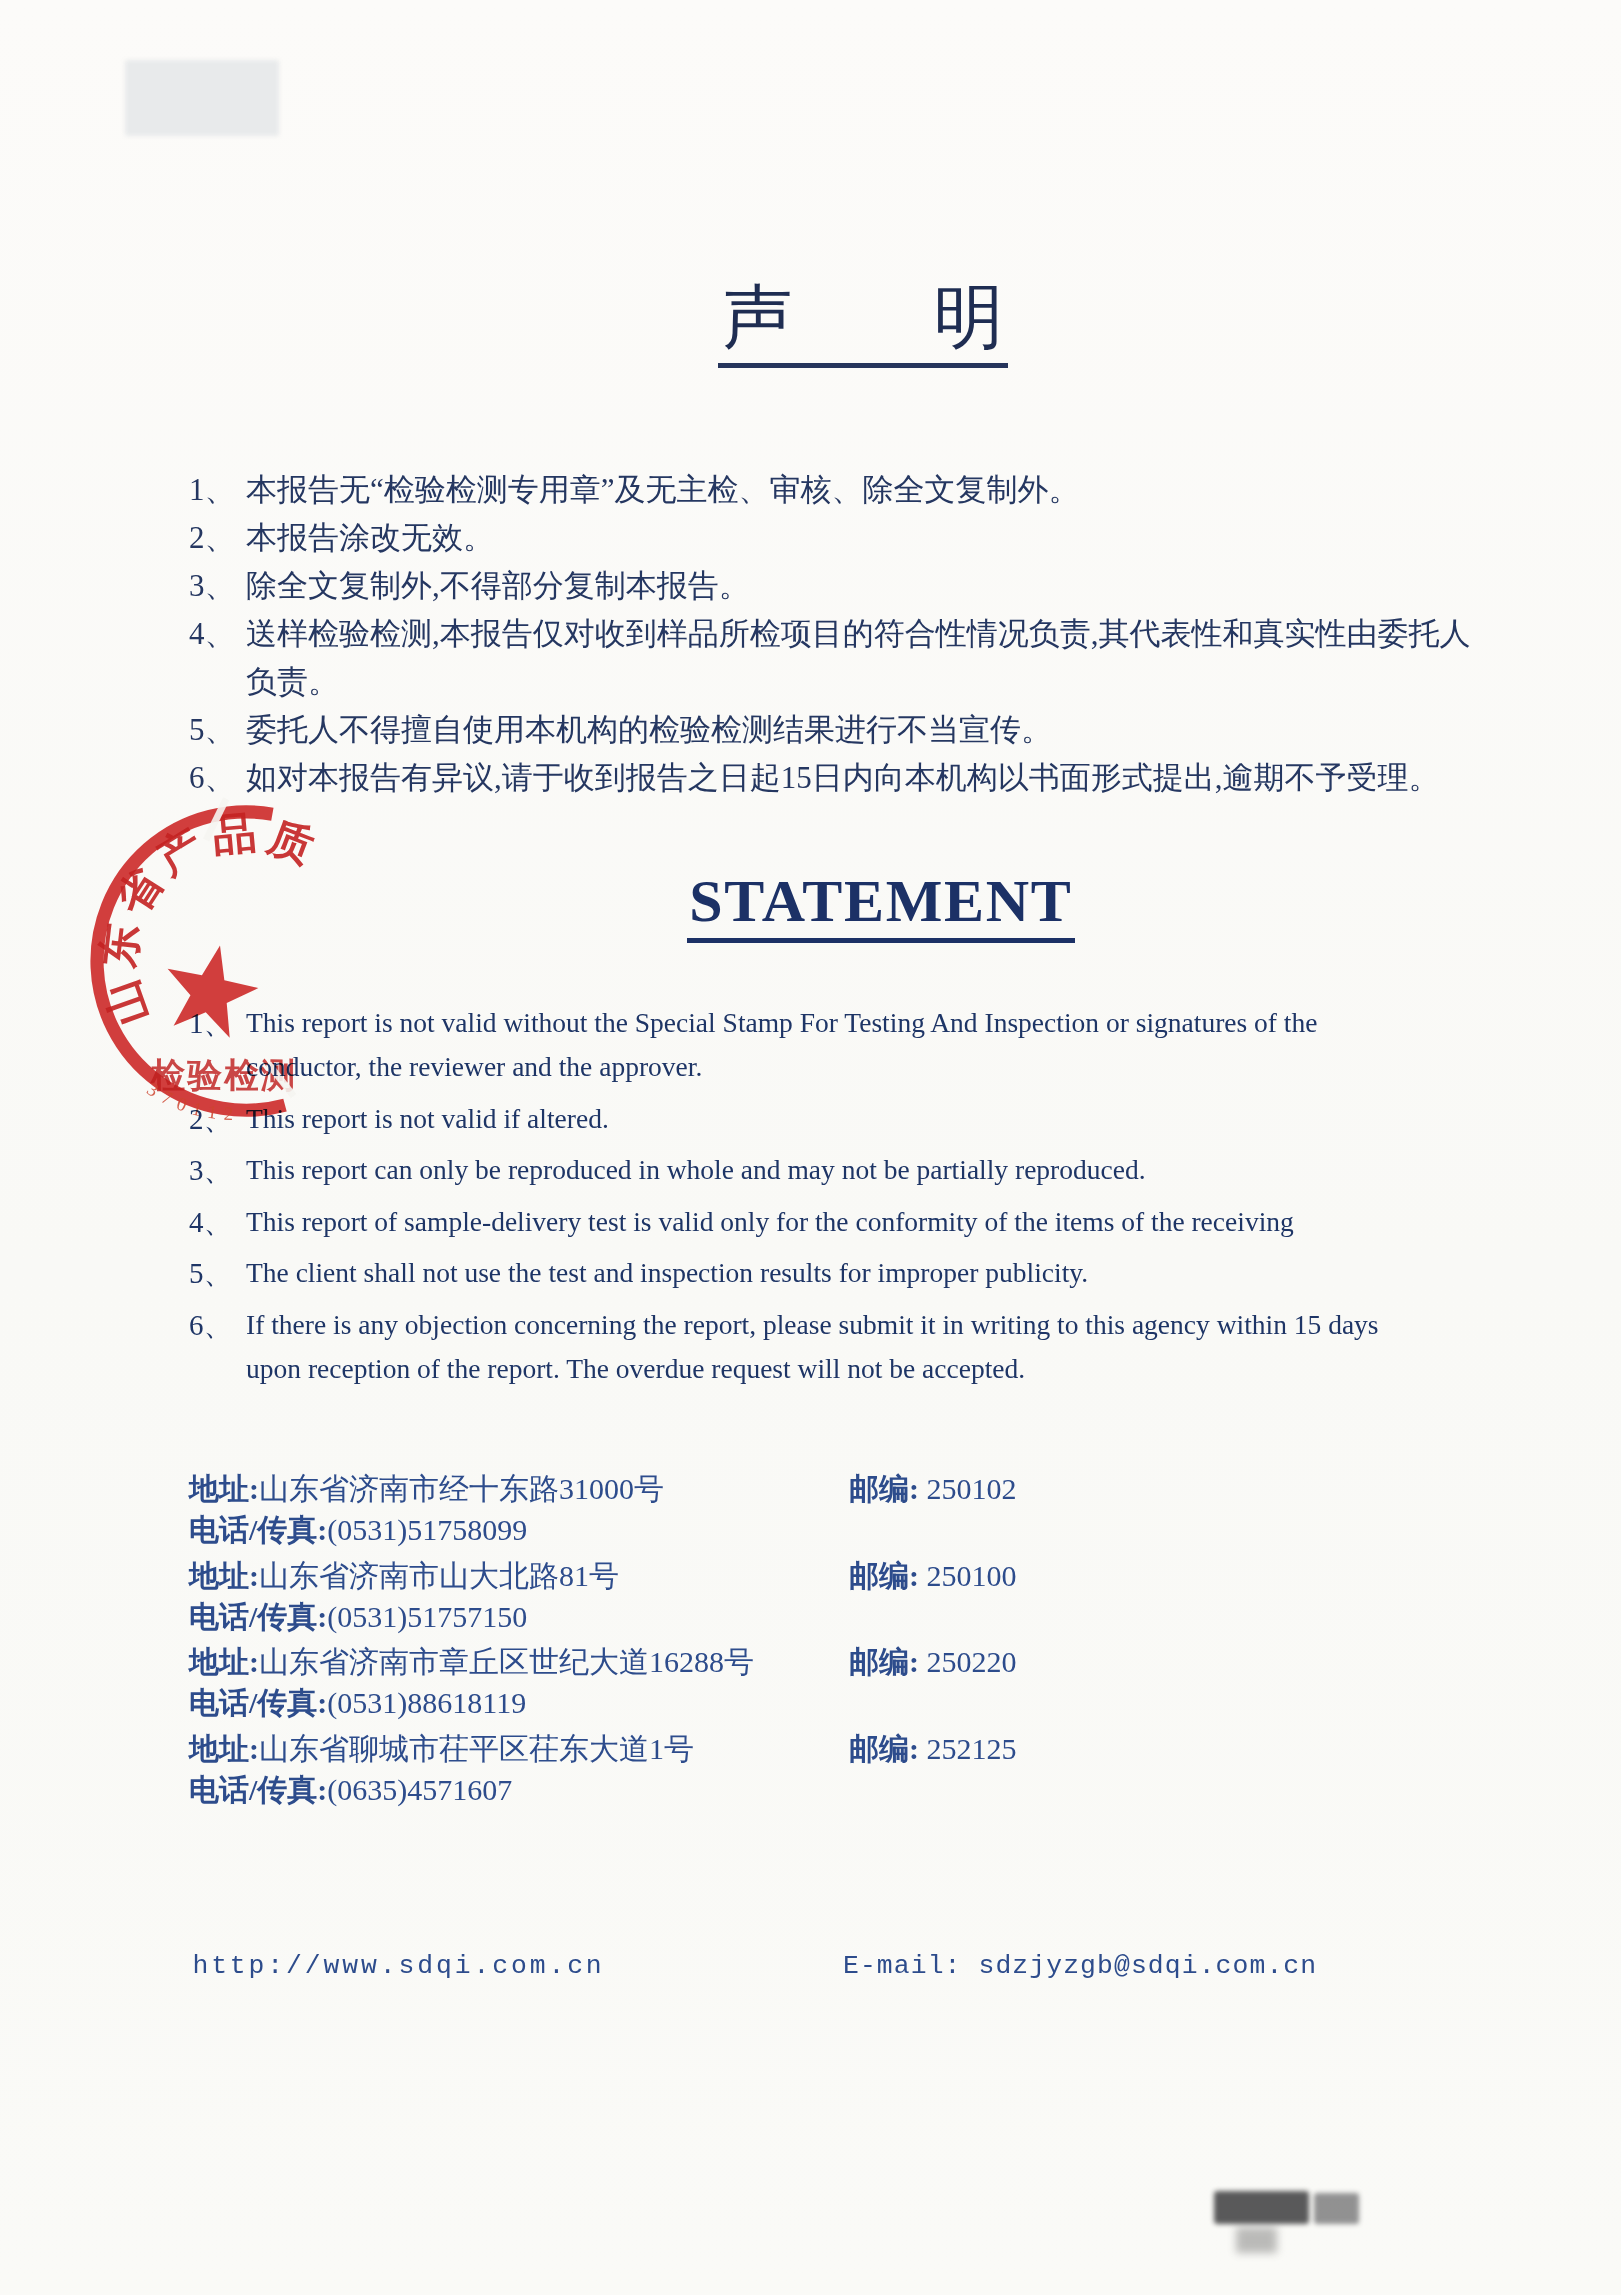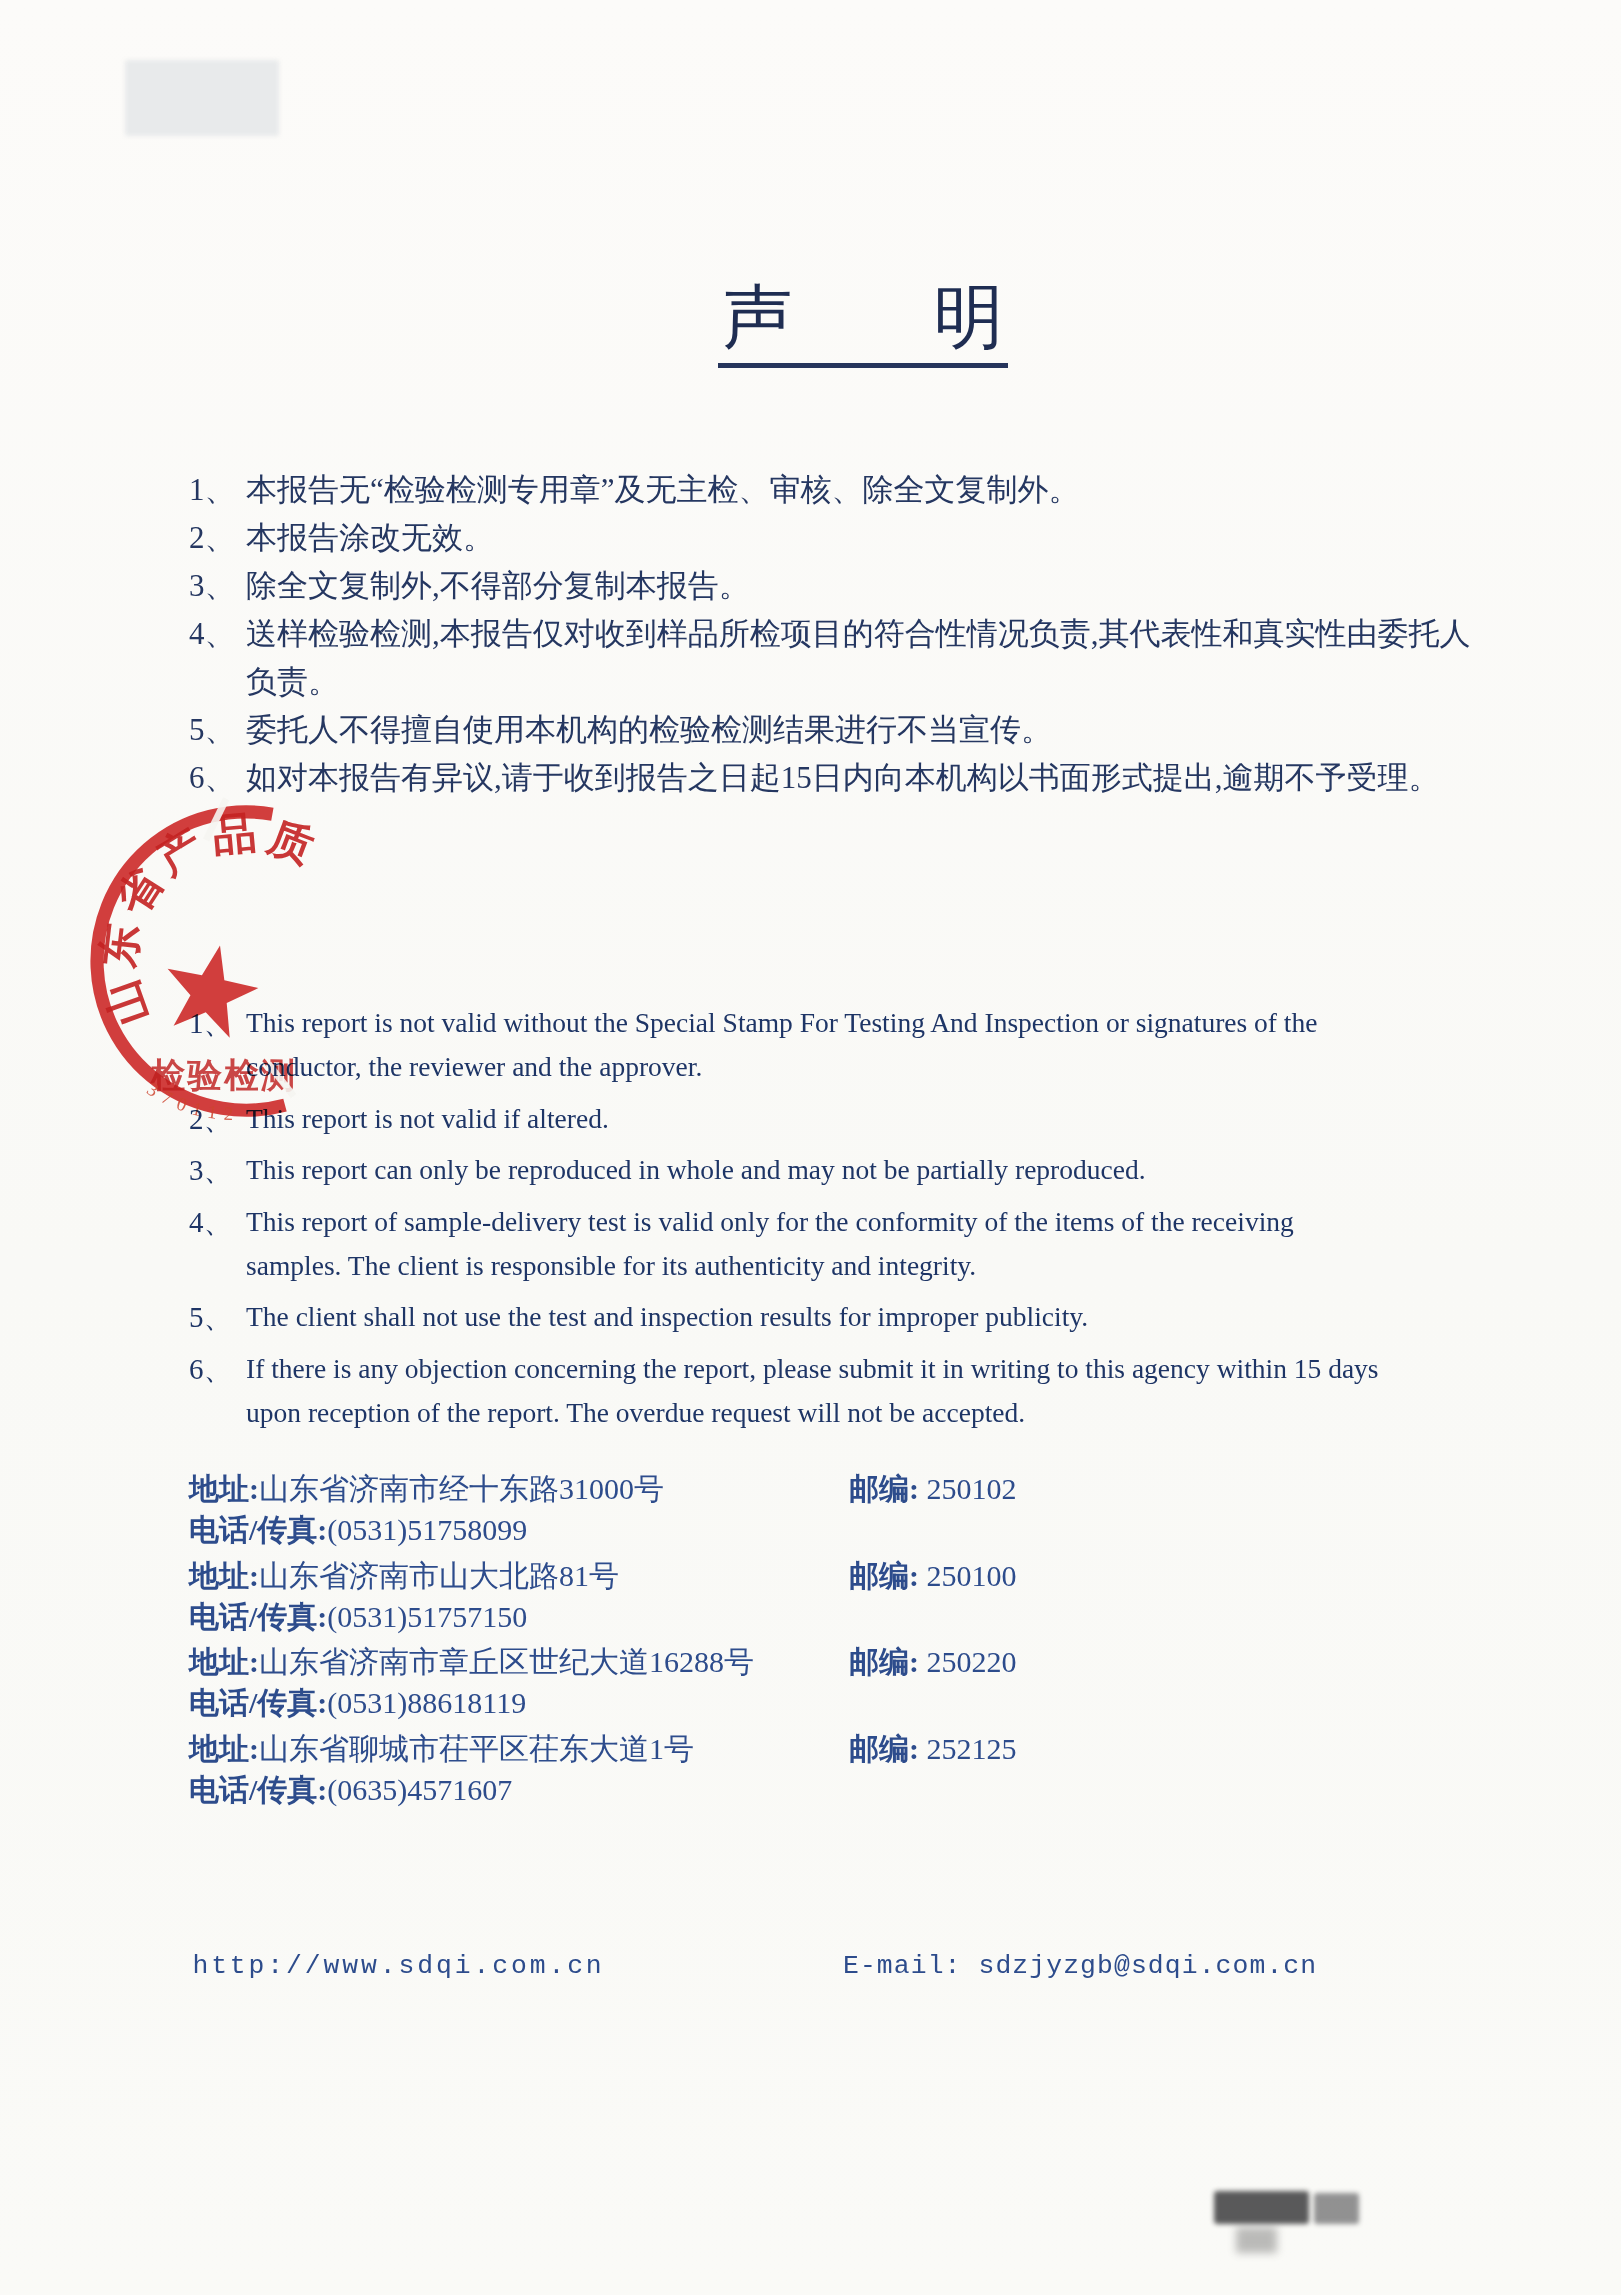--- a/index.html
+++ b/index.html
@@ -110,20 +110,21 @@
         </span>
     </div>
     <div class="li">
       <span class="num">6、</span>
       <span class="txt">
           <span class="line">如对本报告有异议,请于收到报告之日起15日内向本机构以书面形式提出,逾期不予受理。</span>
         </span>
     </div>
   </div>
 
+  <div class="statement">STATEMENT</div>
 
   <div class="en-list">
     <div class="li">
       <span class="num">1、</span>
       <span class="txt">
         <span class="line">This report is not valid without the Special Stamp For Testing And Inspection or signatures of the</span>
         <span class="line">conductor, the reviewer and the approver.</span>
       </span>
     </div>
     <div class="li">
@@ -135,21 +136,20 @@
     <div class="li">
       <span class="num">3、</span>
       <span class="txt">
           <span class="line">This report can only be reproduced in whole and may not be partially reproduced.</span>
         </span>
     </div>
     <div class="li">
       <span class="num">4、</span>
       <span class="txt">
         <span class="line">This report of sample-delivery test is valid only for the conformity of the items of the receiving</span>
-        <span class="line">samples. The client is responsible for its authenticity and integrity.</span>
       </span>
     </div>
     <div class="li">
       <span class="num">5、</span>
       <span class="txt">
           <span class="line">The client shall not use the test and inspection results for improper publicity.</span>
         </span>
     </div>
     <div class="li">
       <span class="num">6、</span>

